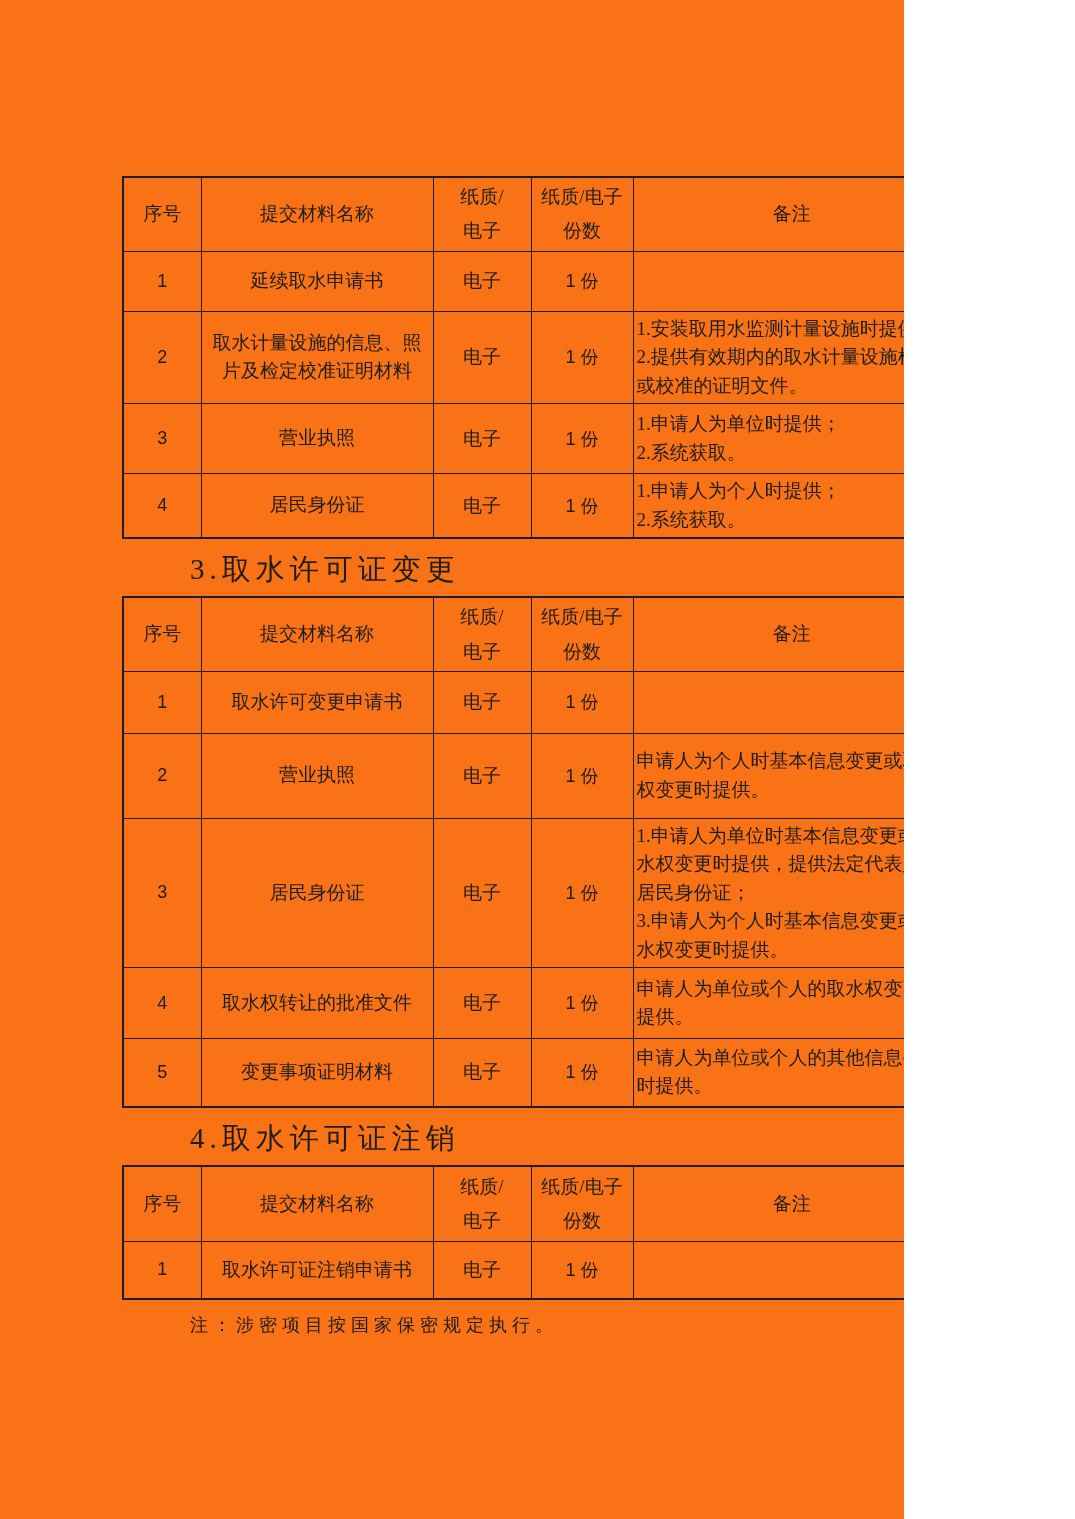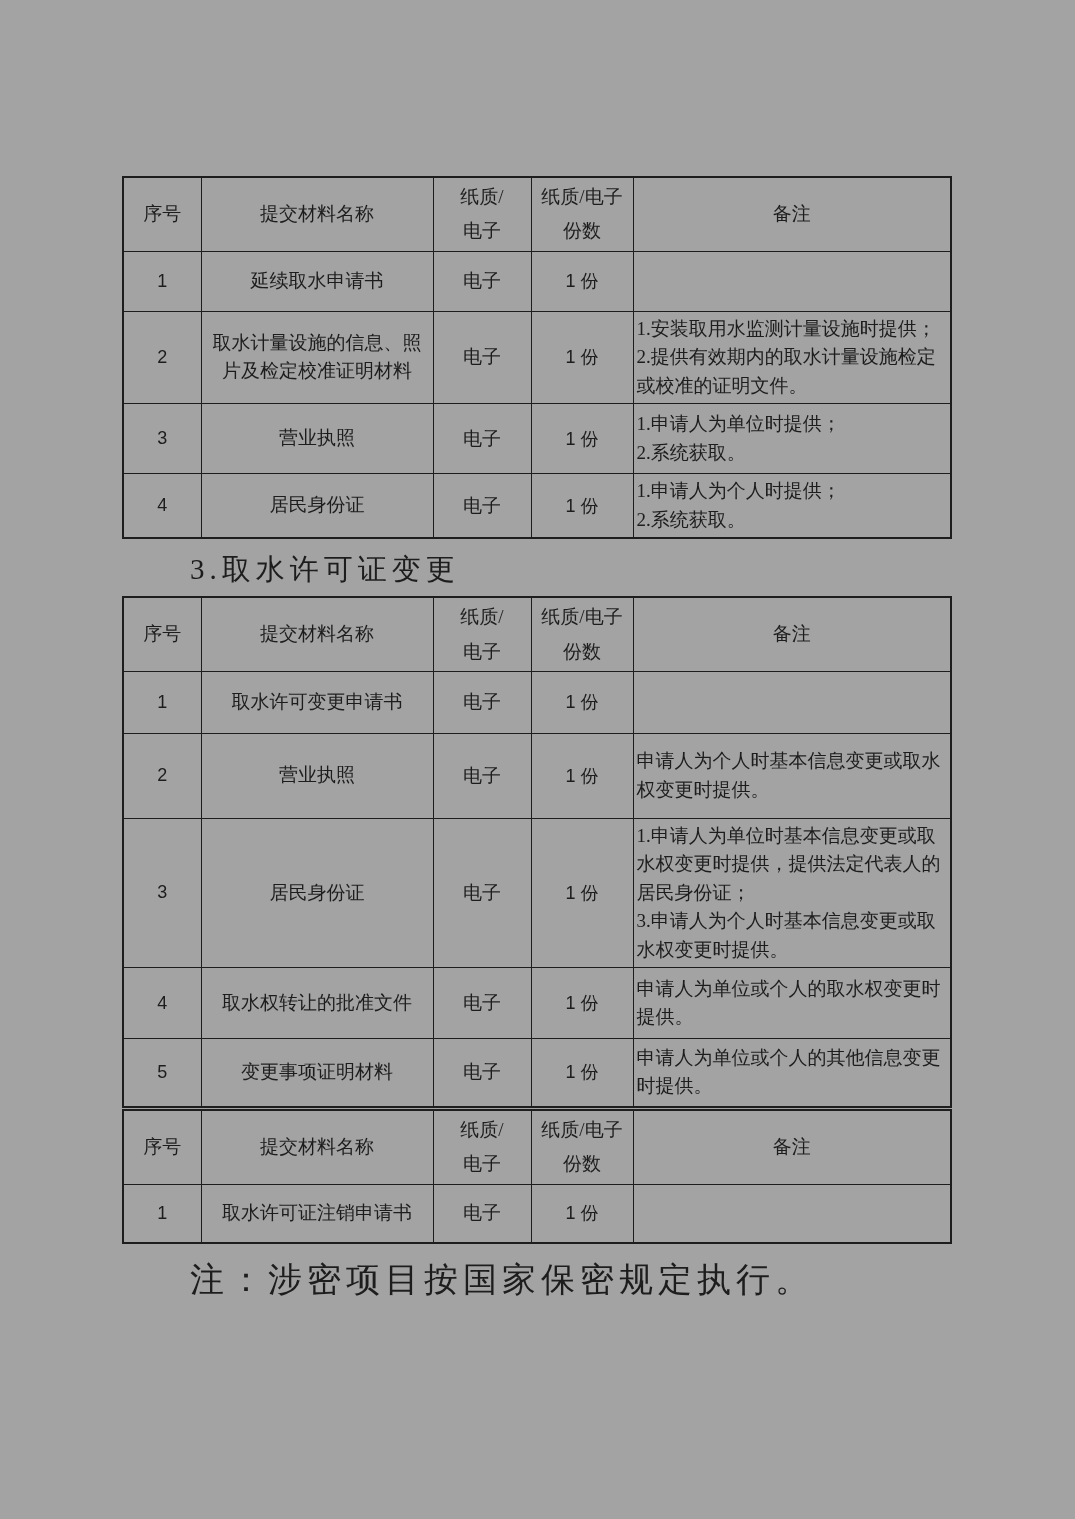--- a/index.html
+++ b/index.html
@@ -4,22 +4,22 @@
 <style>
   * { margin:0; padding:0; box-sizing:border-box; }
   html, body { background:#ffffff; }
   body {
     width:1075px; height:1519px;
     font-family:"Liberation Serif","DejaVu Serif",serif;
     color:#1d1d1d;
   }
   .page {
     position:relative;
-    width:1075px; height:1519px;
-    background:#a3a3a3;
+    width:904px; height:1519px;
+    background:#f97316;
     overflow:hidden;
   }
   table.doc-table {
     border-collapse:collapse;
     table-layout:fixed;
     width:828px;
     margin-left:122px;
     border:2px solid #1d1d1d;
   }
   #table-renewal { margin-top:176px; }
@@ -52,21 +52,21 @@
   }
   .section-title {
     margin:14px 0 10px 190px;
     font-size:29px;
     font-weight:400;
     letter-spacing:5px;
     line-height:1.15;
   }
   .note {
     margin:14px 0 0 190px;
-    font-size:34px;
+    font-size:18px;
     letter-spacing:5px;
     line-height:1.3;
   }
   .page-number {
     margin:37px 0 0 126px;
     font-size:25px;
     letter-spacing:2px;
   }
 </style>
 </head>
@@ -164,20 +164,21 @@
         <tr style="height: 68px;">
           <td class="col-no">5</td>
           <td class="col-name">变更事项证明材料</td>
           <td class="col-medium">电子</td>
           <td class="col-copies">1 份</td>
           <td class="col-remark">申请人为单位或个人的其他信息变更时提供。</td>
         </tr>
       </tbody>
     </table>
 
+  <h2 class="section-title">4.取水许可证注销</h2>
 
   <table class="doc-table" id="table-cancel">
       <thead>
         <tr style="height: 75px;">
           <th class="col-no">序号</th>
           <th class="col-name">提交材料名称</th>
           <th class="col-medium">纸质/<br>电子</th>
           <th class="col-copies">纸质/电子<br>份数</th>
           <th class="col-remark">备注</th>
         </tr>

